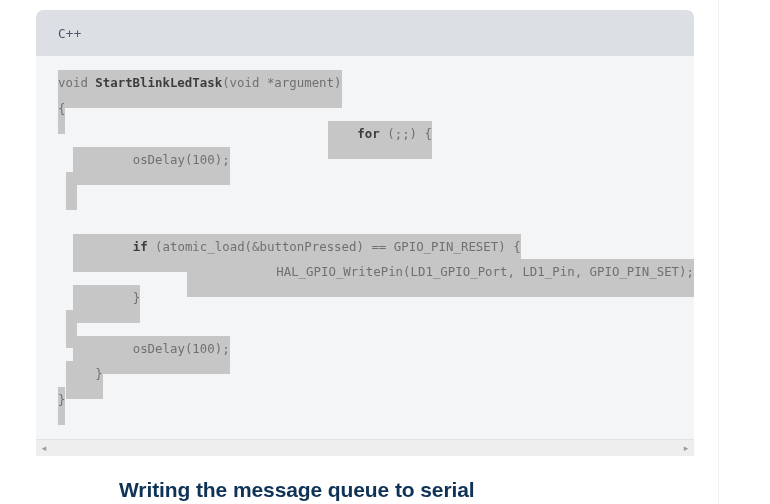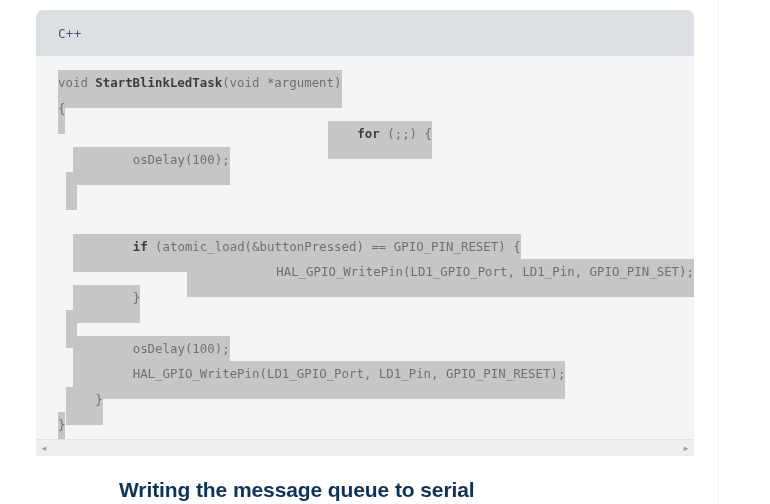--- a/index.html
+++ b/index.html
@@ -140,21 +140,20 @@
       <div class="code-line" style="padding-left: 22px;"><span class="seg"><span>void </span><span class="kw">StartBlinkLedTask</span><span>(void *argument)</span></span></div>
       <div class="code-line" style="padding-left: 22px;"><span class="seg"><span>{</span></span></div>
       <div class="code-line" style="padding-left: 29.5px; text-align: center;"><span class="seg"><span class="kw">    for</span><span> (;;) {</span></span></div>
       <div class="code-line" style="padding-left: 37px;"><span class="seg"><span>        osDelay(100);</span></span></div>
       <div class="code-line" style="padding-left: 29.5px;"><span class="seg blank"></span></div>
       <div class="code-line" style="padding-left: 37px; margin-top: 36px;"><span class="seg"><span class="kw">        if</span><span> (atomic_load(&amp;buttonPressed) == GPIO_PIN_RESET) {</span></span></div>
       <div class="code-line" style="padding-left: 44.5px; text-align: right;"><span class="seg"><span>            HAL_GPIO_WritePin(LD1_GPIO_Port, LD1_Pin, GPIO_PIN_SET);</span></span></div>
       <div class="code-line" style="padding-left: 37px;"><span class="seg"><span>        }</span></span></div>
       <div class="code-line" style="padding-left: 29.5px;"><span class="seg blank"></span></div>
       <div class="code-line" style="padding-left: 37px;"><span class="seg"><span>        osDelay(100);</span></span></div>
-      <div class="code-line" style="padding-left: 37px;"><span class="seg"><span>        HAL_GPIO_WritePin(LD1_GPIO_Port, LD1_Pin, GPIO_PIN_RESET);</span></span></div>
       <div class="code-line" style="padding-left: 29.5px;"><span class="seg"><span>    }</span></span></div>
       <div class="code-line" style="padding-left: 22px;"><span class="seg"><span>}</span></span></div>
     </div>
 
   <div id="code-scrollbar">
     <div class="scroll-arrow">◂</div>
     <div id="scroll-thumb"></div>
     <div class="scroll-arrow">▸</div>
   </div>
 

